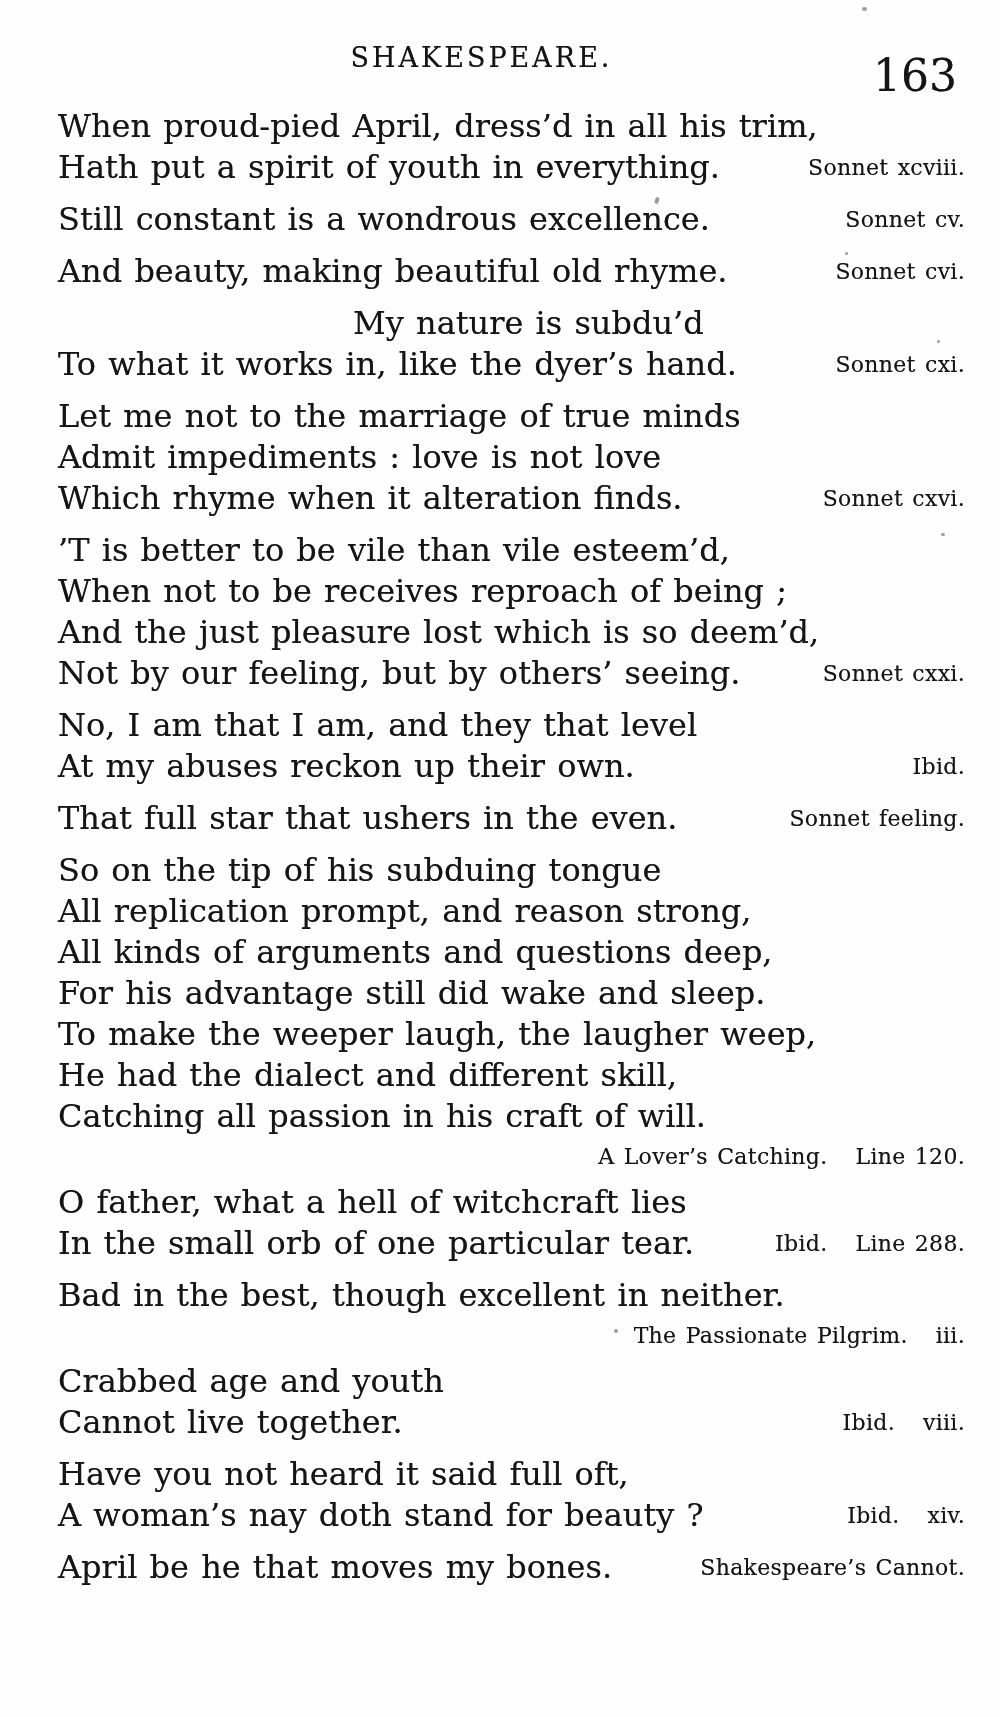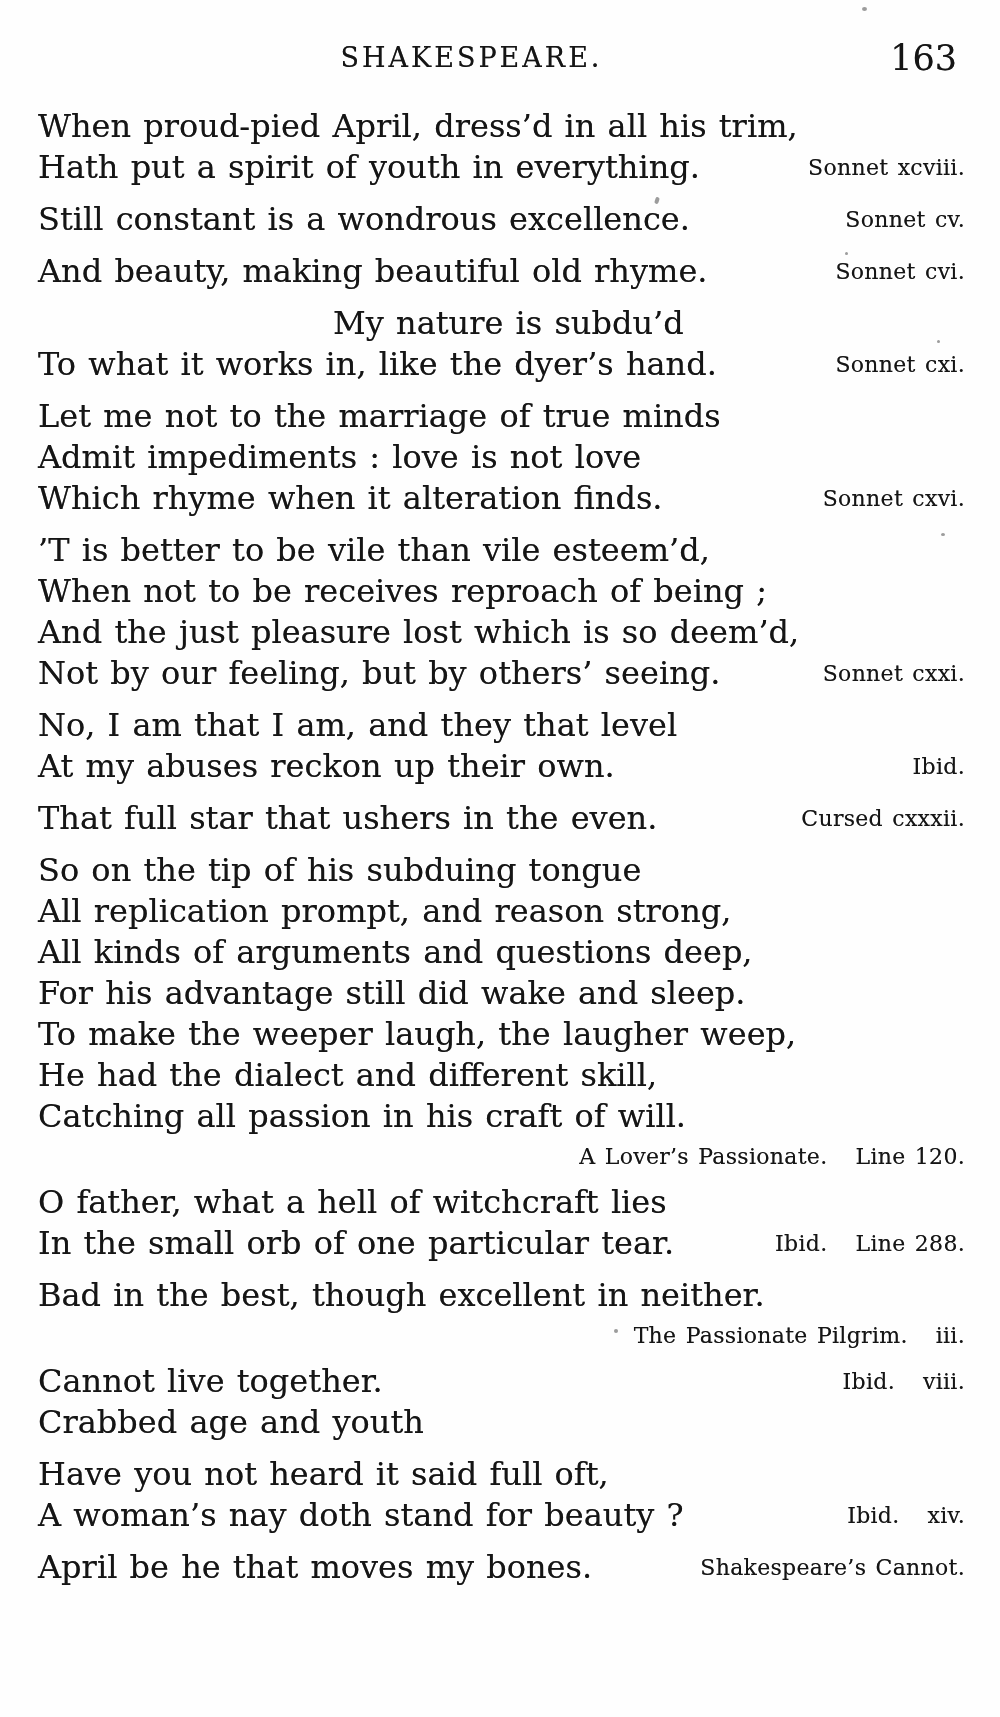--- a/index.html
+++ b/index.html
@@ -7,33 +7,33 @@
   body {
     width: 1000px; height: 1717px;
     font-family: "DejaVu Serif", "Liberation Serif", serif;
     color: #151515;
     overflow: hidden;
   }
   .page {
     position: relative;
     width: 1000px; height: 1717px;
     background: #fefefe;
-    padding: 34px 35px 0 38px;
+    padding: 34px 35px 0 58px;
   }
   
   .page-header { position: relative; height: 44px; margin-bottom: 28px; }
   .running-title {
     position: absolute; left: 0; right: 60px; top: 8px;
     text-align: center;
     font-size: 27px; letter-spacing: 3px;
     text-shadow: 0 0 0.5px rgba(0,0,0,.55);
   }
   .page-number {
-    position: absolute; right: 8px; top: 4px;
-    font-size: 35px;
+    position: absolute; right: 8px; top: 16px;
+    font-size: 44px;
     text-shadow: 0 0 0.5px rgba(0,0,0,.55);
     margin-left: 24px;
   }
   
   .quotes { position: relative; }
   .entry { margin-bottom: 11px; }
   .line {
     display: flex; justify-content: space-between; align-items: flex-start;
     line-height: 41px;
     font-size: 32px;
@@ -148,21 +148,21 @@
         </div>
       <div class="line">
         <span class="q">At my abuses reckon up their own.</span>
         <span class="cite"><span class="c1">Ibid.</span></span>
       </div>
     </section>
 
     <section class="entry">
       <div class="line">
         <span class="q">That full star that ushers in the even.</span>
-        <span class="cite"><span class="c1">Cursed cxxxii.</span></span>
+        <span class="cite"><span class="c1">Sonnet feeling.</span></span>
       </div>
     </section>
 
     <section class="entry">
       <div class="line">
           <span class="q">So on the tip of his subduing tongue</span>
         </div>
       <div class="line">
           <span class="q">All replication prompt, and reason strong,</span>
         </div>
@@ -175,21 +175,21 @@
       <div class="line">
           <span class="q">To make the weeper laugh, the laugher weep,</span>
         </div>
       <div class="line">
           <span class="q">He had the dialect and different skill,</span>
         </div>
       <div class="line">
           <span class="q">Catching all passion in his craft of will.</span>
         </div>
       <div class="line cite-line">
-        <span class="cite"><span class="c1">A Lover’s Passionate.</span><span class="c2">Line 120.</span></span>
+        <span class="cite"><span class="c1">A Lover’s Catching.</span><span class="c2">Line 120.</span></span>
       </div>
     </section>
 
     <section class="entry">
       <div class="line">
           <span class="q">O father, what a hell of witchcraft lies</span>
         </div>
       <div class="line">
         <span class="q">In the small orb of one particular tear.</span>
         <span class="cite"><span class="c1">Ibid.</span><span class="c2">Line 288.</span></span>
@@ -200,26 +200,26 @@
       <div class="line">
           <span class="q">Bad in the best, though excellent in neither.</span>
         </div>
       <div class="line cite-line">
         <span class="cite"><span class="c1">The Passionate Pilgrim.</span><span class="c2">iii.</span></span>
       </div>
     </section>
 
     <section class="entry">
       <div class="line">
+          <span class="q">Crabbed age and youth</span>
+        </div>
+      <div class="line">
         <span class="q">Cannot live together.</span>
         <span class="cite"><span class="c1">Ibid.</span><span class="c2">viii.</span></span>
       </div>
-      <div class="line">
-          <span class="q">Crabbed age and youth</span>
-        </div>
     </section>
 
     <section class="entry">
       <div class="line">
           <span class="q">Have you not heard it said full oft,</span>
         </div>
       <div class="line">
         <span class="q">A woman’s nay doth stand for beauty ?</span>
         <span class="cite"><span class="c1">Ibid.</span><span class="c2">xiv.</span></span>
       </div>

